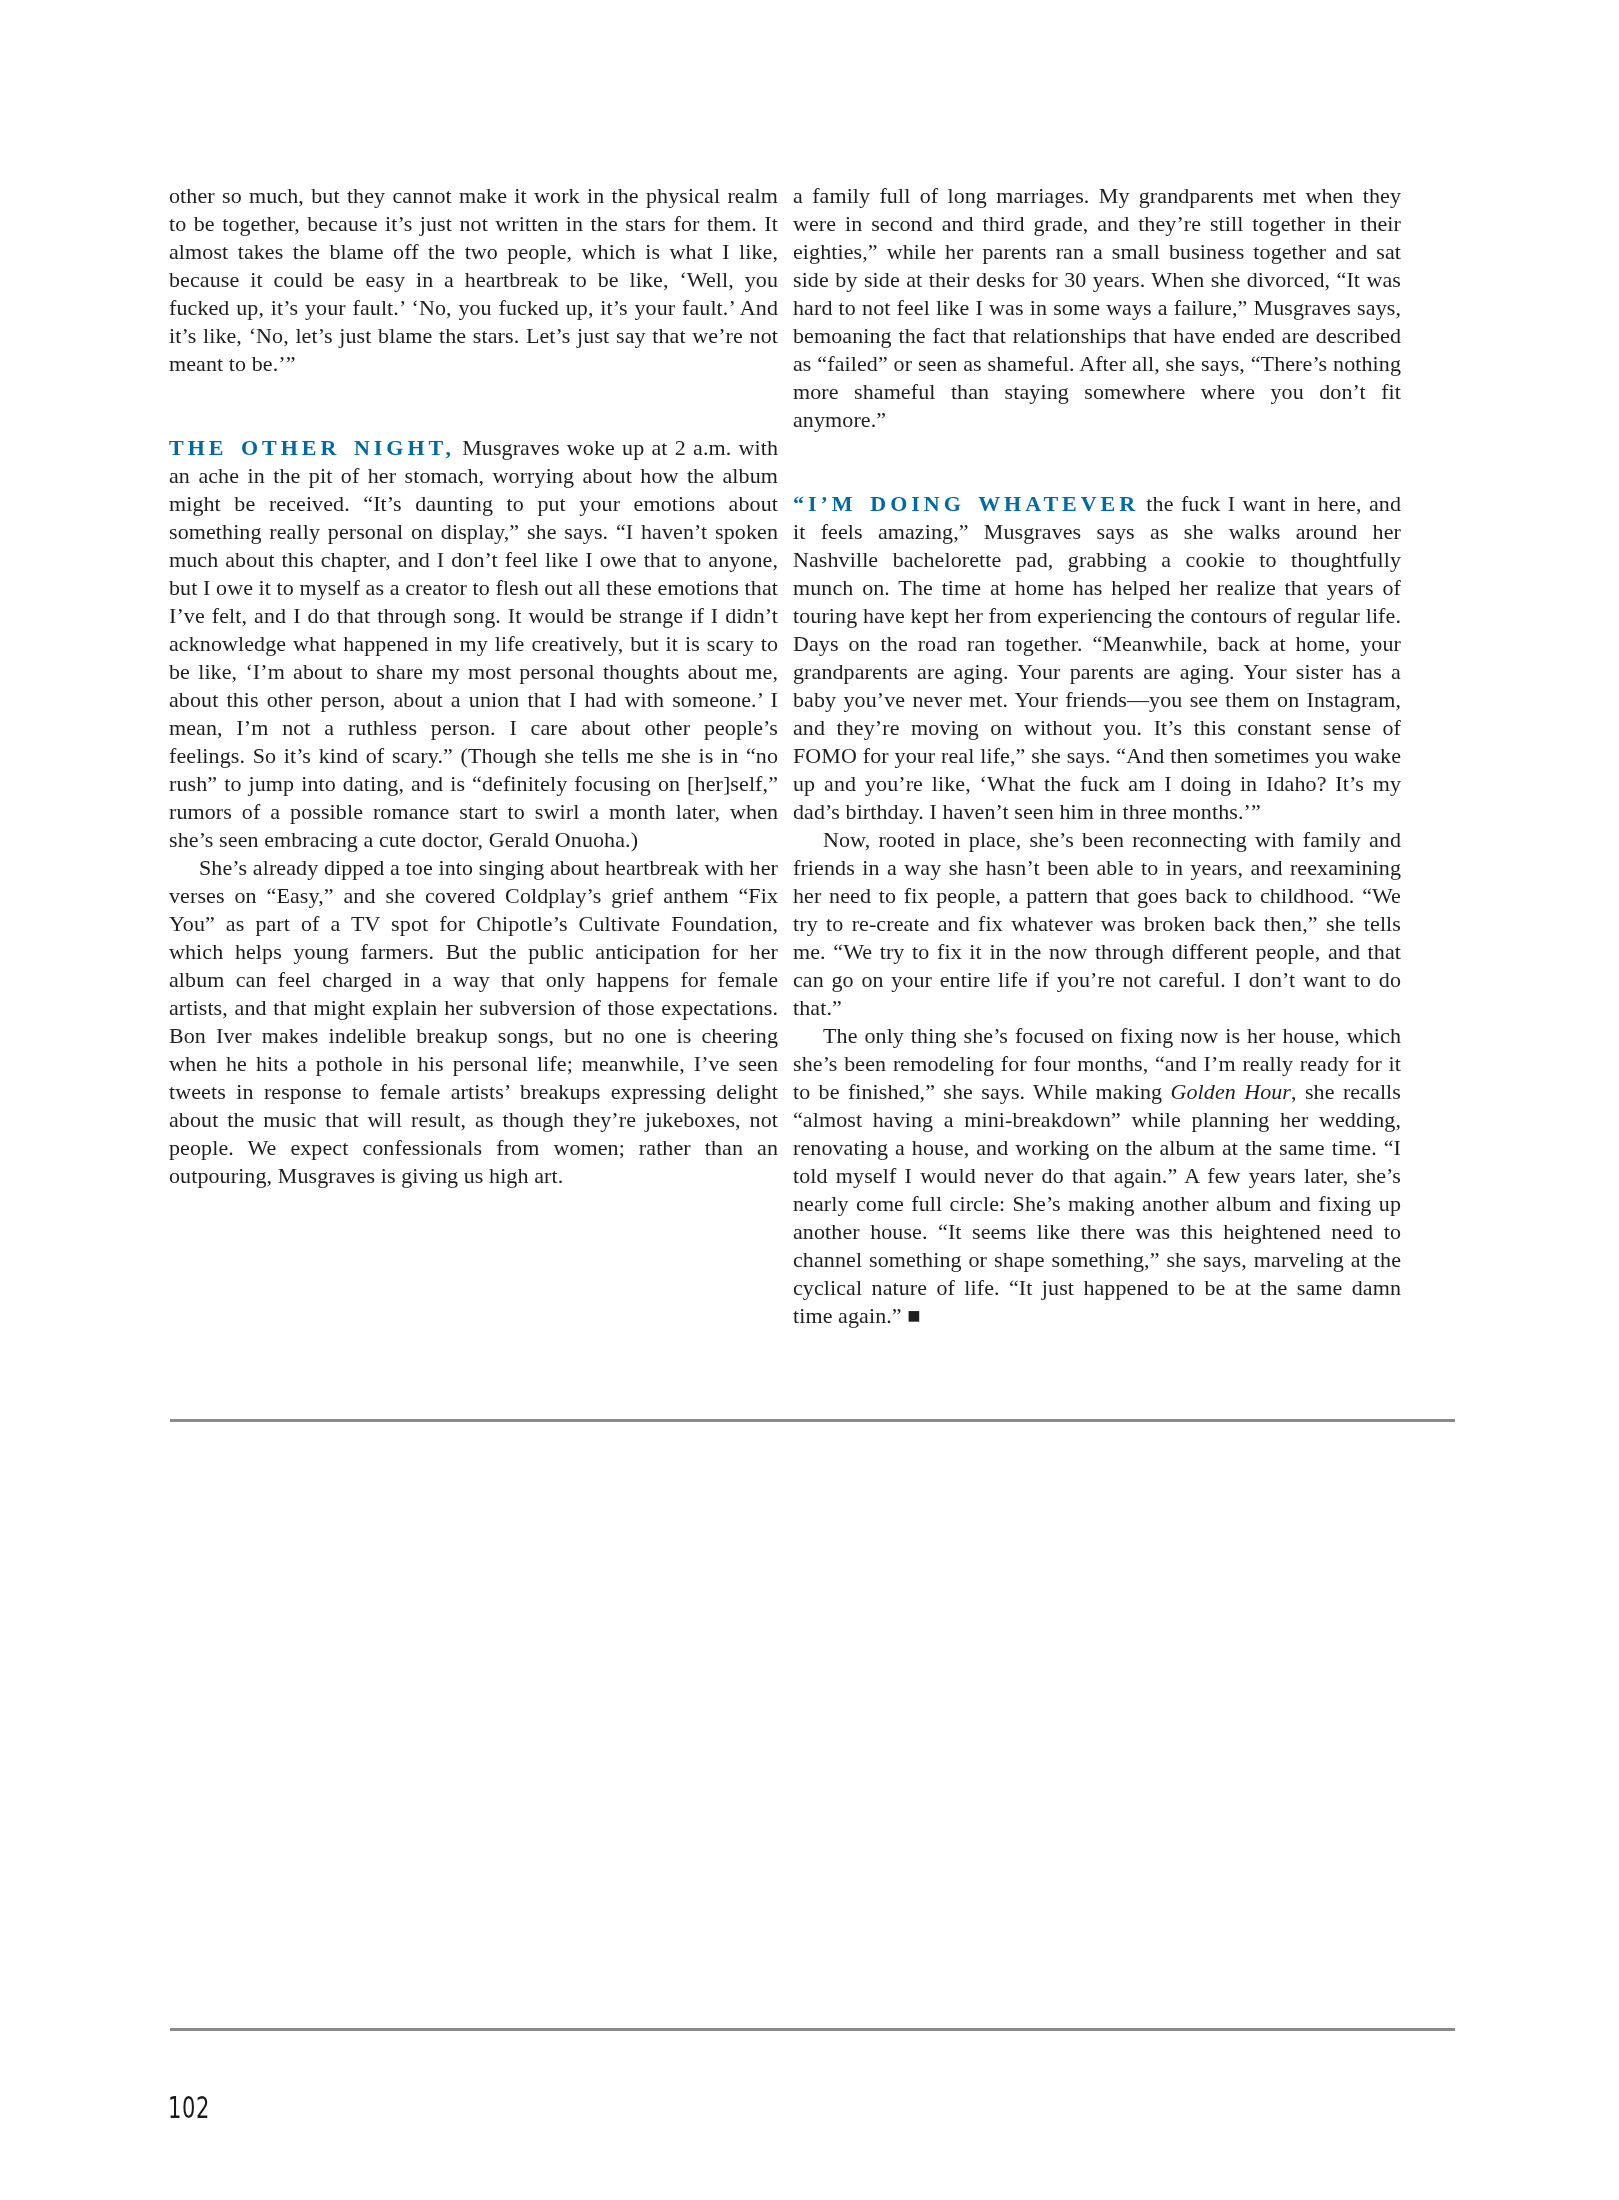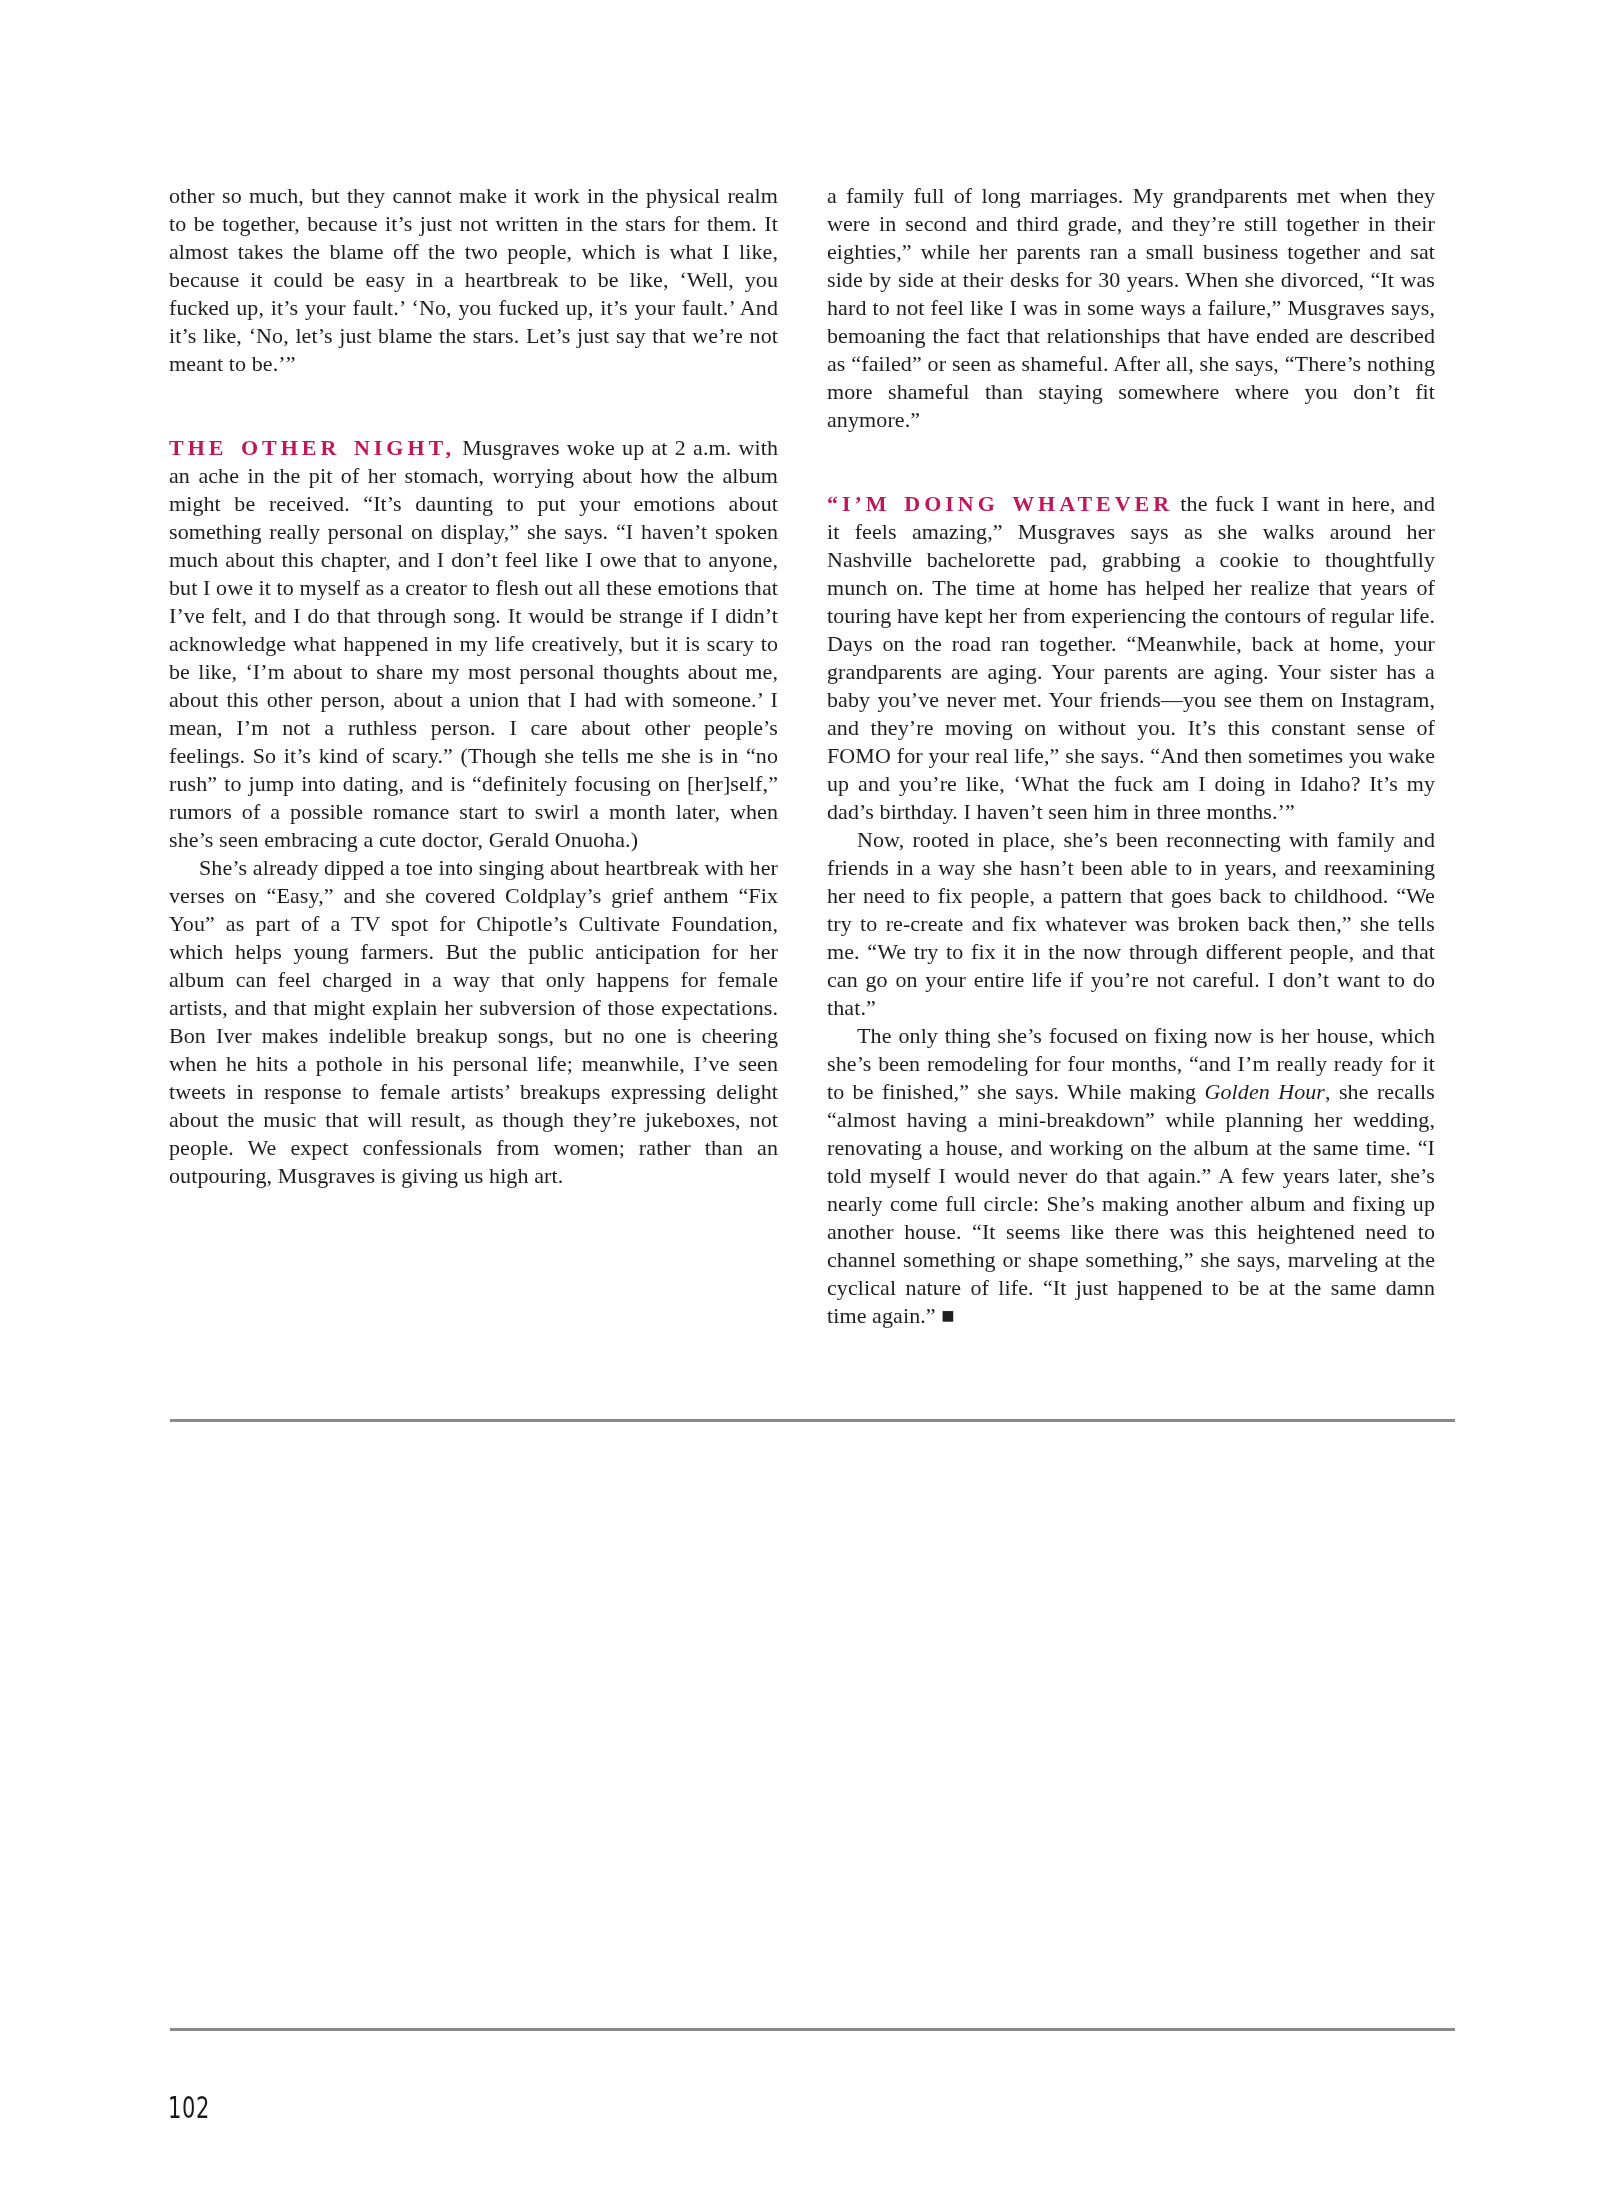--- a/index.html
+++ b/index.html
@@ -1,25 +1,25 @@
 <!DOCTYPE html>
 <html lang="en"><head>
 <meta charset="utf-8">
 <style>
   html,body{margin:0;padding:0;background:#ffffff;}
   .page{position:relative;width:1482px;height:2200px;background:#ffffff;overflow:hidden;
         font-family:"Liberation Serif", serif;color:#1e1e1e;}
   .col{position:absolute;top:182px;font-size:22px;line-height:28px;text-align:justify;
        letter-spacing:.1px;}
   .col-left{left:169px;width:609px;}
-  .col-right{left:827px;width:608px;}
+  .col-right{left:793px;width:608px;}
   .para{margin:0;}
   .para.section{margin-top:56px;}
   .para.indent{text-indent:30px;}
-  .lead{font-weight:700;letter-spacing:.18em;word-spacing:.12em;color:#be185d;}
+  .lead{font-weight:700;letter-spacing:.18em;word-spacing:.12em;color:#0369a1;}
   .italic{font-style:italic;}
   .credits{position:absolute;left:1486px;top:726px;height:616px;width:44px;
            writing-mode:vertical-rl;transform:rotate(180deg);
            font-family:"Liberation Sans", sans-serif;font-size:12px;line-height:19px;
            letter-spacing:.45px;color:#4b4b4b;white-space:nowrap;}
   .credits div{height:616px;}
   .rule{position:absolute;left:170px;width:1285px;height:3px;background:#8a8a8a;}
   .rule-top{top:1419px;}
   .rule-bottom{top:2028px;}
   .pullquote{position:absolute;left:170px;top:1598px;width:1285px;text-align:center;}

